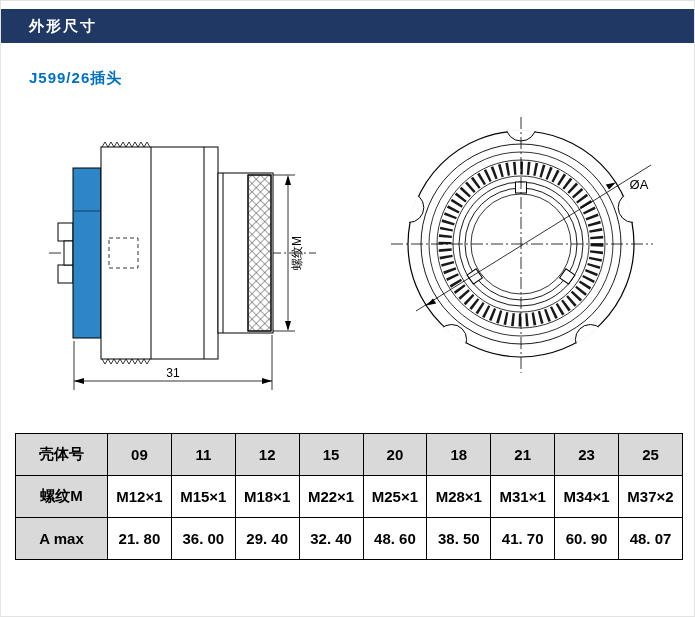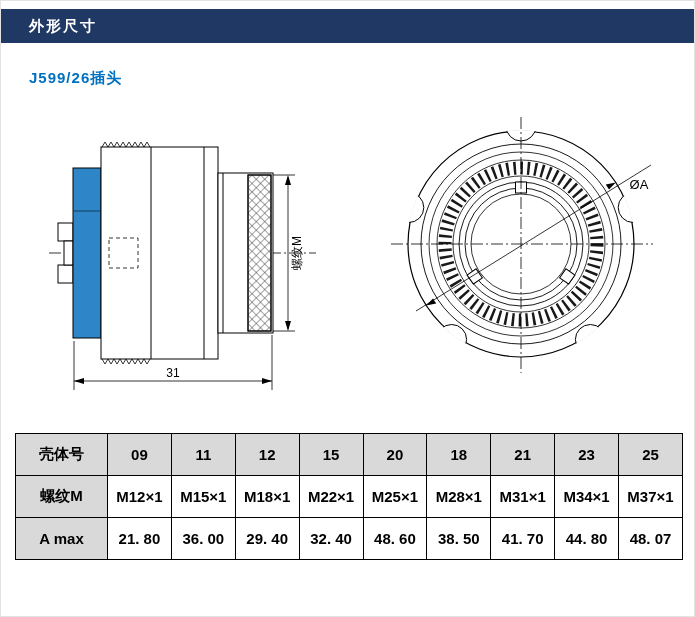--- a/index.html
+++ b/index.html
@@ -166,31 +166,31 @@
           <tr>
             <th>螺纹M</th>
             <td>M12×1</td>
             <td>M15×1</td>
             <td>M18×1</td>
             <td>M22×1</td>
             <td>M25×1</td>
             <td>M28×1</td>
             <td>M31×1</td>
             <td>M34×1</td>
-            <td>M37×1</td>
+            <td>M37×2</td>
           </tr>
           <tr>
             <th>A max</th>
             <td>21. 80</td>
             <td>36. 00</td>
             <td>29. 40</td>
             <td>32. 40</td>
             <td>48. 60</td>
             <td>38. 50</td>
             <td>41. 70</td>
-            <td>44. 80</td>
+            <td>60. 90</td>
             <td>48. 07</td>
           </tr>
         </tbody>
     </table>
   </div>
 
 </div>
 
 </body></html>

